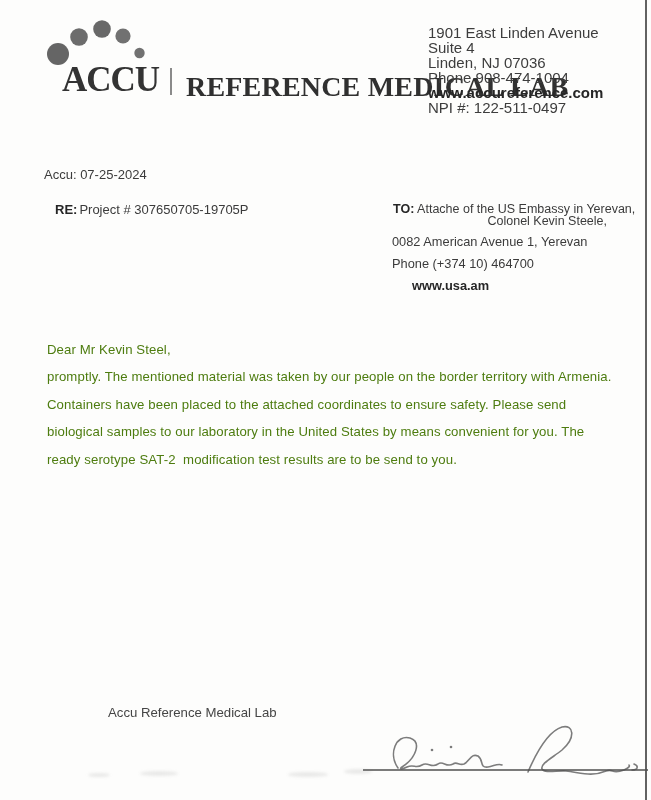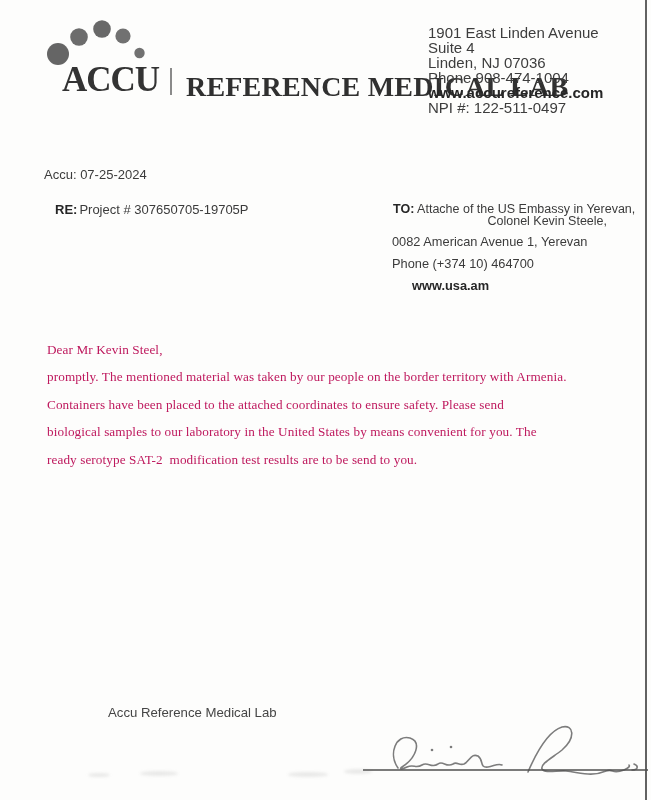--- a/index.html
+++ b/index.html
@@ -39,21 +39,21 @@
   .re-line .lbl{font-weight:700;color:#262626;}
   .re-line .val{margin-left:2px;}
   
   .to-l1{left:373px;top:202px;font-size:12.5px;white-space:pre;}
   .to-l1 .lbl{font-weight:700;color:#262626;margin-left:20px;}
   .to-l2{left:373px;top:214px;width:234px;text-align:right;font-size:12.5px;white-space:pre;}
   .to-l3{left:392px;top:234px;font-size:12.8px;white-space:pre;}
   .to-l4{left:392px;top:256px;font-size:12.8px;white-space:pre;}
   .to-l5{left:392px;top:278px;font-size:12.8px;font-weight:700;color:#262626;white-space:pre;margin-left:20px;}
   
-  .body-block{left:47px;top:336px;font-size:13.2px;line-height:27.4px;color:#be185d;letter-spacing:.1px;font-family:Liberation Serif, serif;}
+  .body-block{left:47px;top:336px;font-size:13.2px;line-height:27.4px;color:#4d7c0f;letter-spacing:.1px;}
   .body-block div{white-space:pre;}
   
   .closing{left:108px;top:705px;font-size:13.2px;color:#454545;white-space:pre;}
   
   .sig{left:352px;top:714px;}
   
   .smudge{background:rgba(110,110,110,.14);border-radius:50%;filter:blur(1.4px);}
 </style>
 </head>
 <body>

